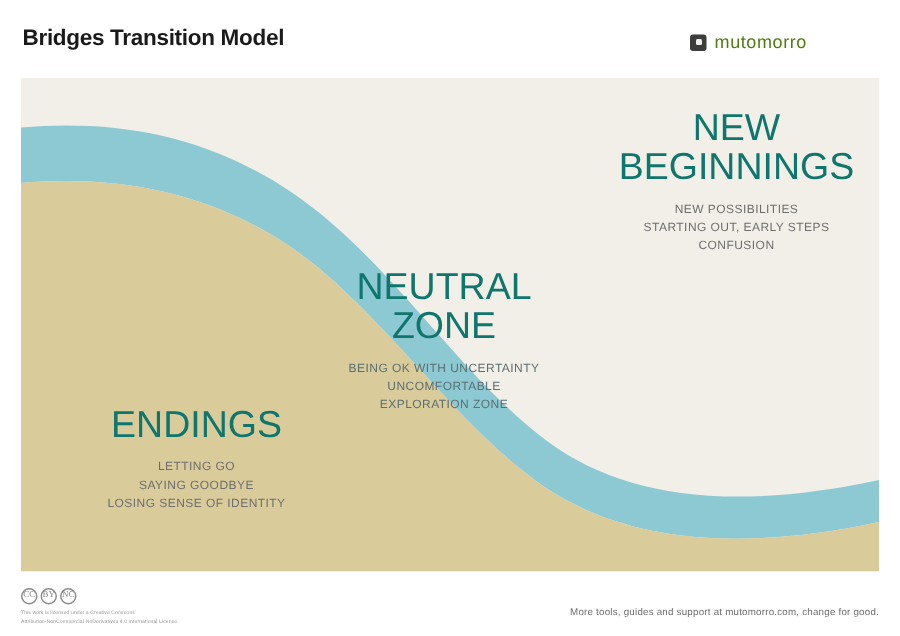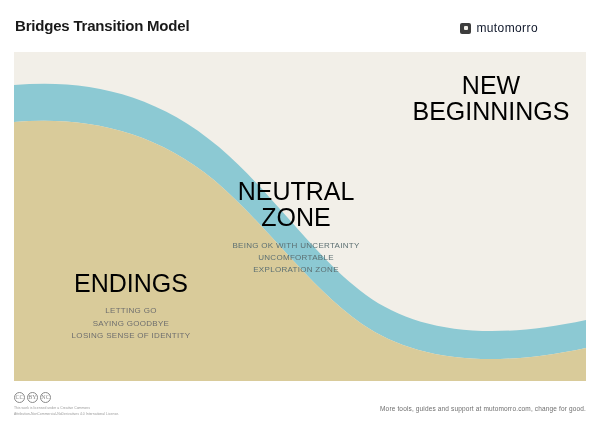--- a/index.html
+++ b/index.html
@@ -53,21 +53,21 @@
     content: "";
     position: absolute;
     left: 50%; top: 50%;
     width: 4px; height: 4px;
     margin: -2px 0 0 -2px;
     background: #f2f0ea;
     border-radius: 1px;
   }
   .brand-name {
     font-size: 12px;
-    color: #0f172a;
+    color: #4d7c0f;
     letter-spacing: 0.4px;
     white-space: nowrap;
   }
 
   
   .panel {
     position: absolute;
     left: 14px;
     top: 52px;
     width: 572px;
@@ -83,21 +83,21 @@
     display: block;
   }
 
   
   .zone {
     position: absolute;
     text-align: center;
   }
   .zone-title {
     font-weight: 300;
-    color: #000000;
+    color: #0f766e;
     line-height: 1.05;
     white-space: pre-line;
   }
   .zone-sub {
     margin-top: 9px;
     font-size: 8px;
     line-height: 1.55;
     color: #6e6e6e;
     letter-spacing: 0.3px;
     white-space: pre-line;
@@ -216,20 +216,23 @@
     <div class="zone-title">NEUTRAL
 ZONE</div>
     <div class="zone-sub">BEING OK WITH UNCERTAINTY
 UNCOMFORTABLE
 EXPLORATION ZONE</div>
   </div>
 
   <div class="zone" id="zone-new">
     <div class="zone-title">NEW
 BEGINNINGS</div>
+    <div class="zone-sub">NEW POSSIBILITIES
+STARTING OUT, EARLY STEPS
+CONFUSION</div>
   </div>
 </div>
 
 <div class="footer">
 
   <div class="cc-block">
     <div class="cc-icons">
       <span class="cc-badge">CC</span>
       <span class="cc-badge">BY</span>
       <span class="cc-badge">NC</span>

